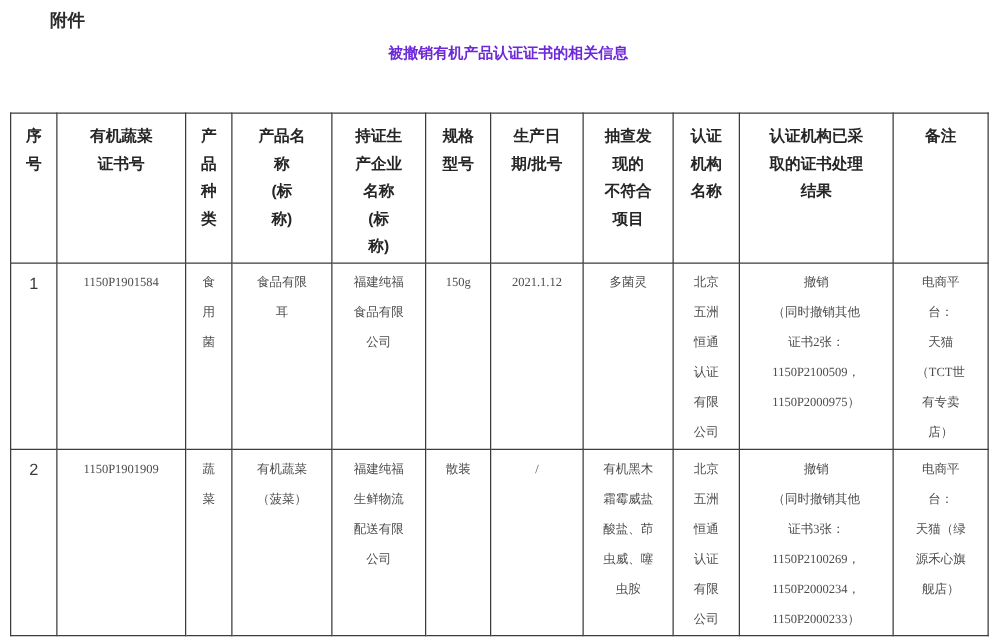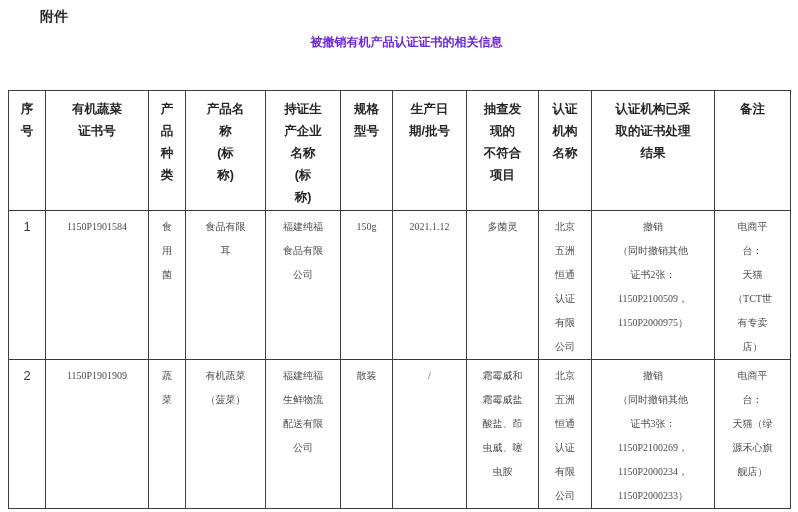--- a/index.html
+++ b/index.html
@@ -172,21 +172,21 @@
         <td>蔬
 菜</td>
         <td>有机蔬菜
 （菠菜）</td>
         <td>福建纯福
 生鲜物流
 配送有限
 公司</td>
         <td>散装</td>
         <td>/</td>
-        <td>霜霉威和
+        <td>有机黑木
 霜霉威盐
 酸盐、茚
 虫威、噻
 虫胺</td>
         <td>北京
 五洲
 恒通
 认证
 有限
 公司</td>

